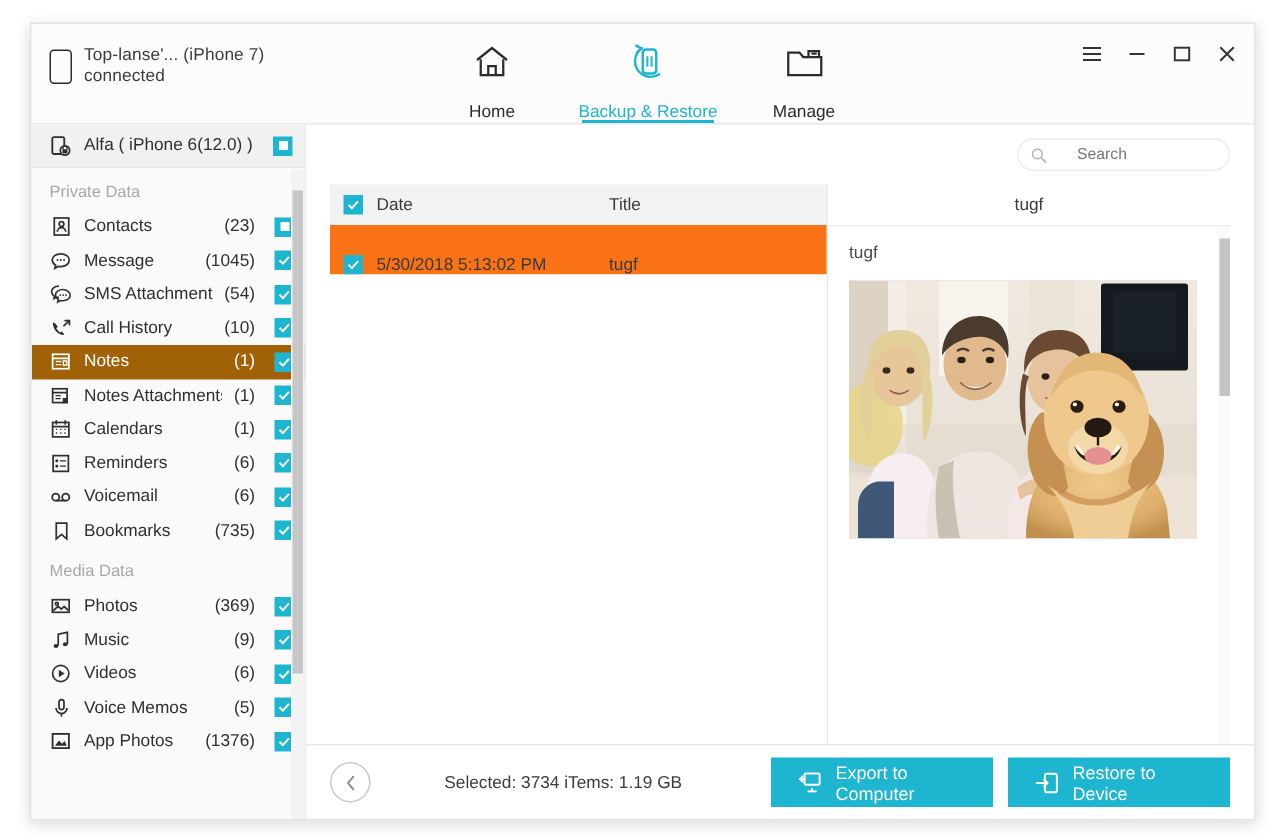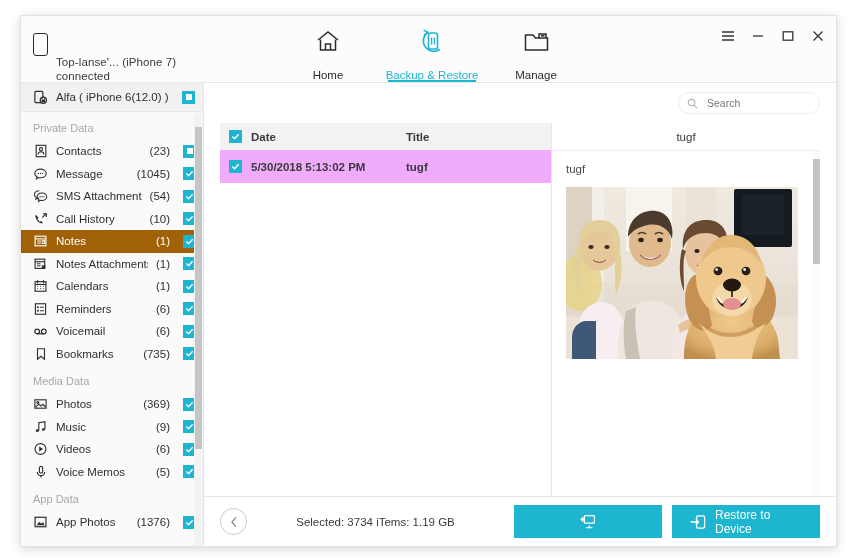--- a/index.html
+++ b/index.html
@@ -53,21 +53,20 @@
     border: 1.6px solid #2a2a2a;
     border-radius: 3px;
     margin-top: 3px;
     flex: 0 0 auto;
   }
   .device-text {
     font-size: 11.5px;
     color: #3b3b3b;
     line-height: 14px;
     letter-spacing: 0.1px;
-    margin-top: 25px;
   }
 
   .navtabs {
     position: absolute;
     left: 255px;
     top: 0;
     height: 66px;
     display: flex;
     align-items: flex-start;
   }
@@ -258,21 +257,21 @@
     background: #ffffff;
   }
   .searchbox {
     width: 124px;
     height: 20px;
     border: 1px solid #ededed;
     border-radius: 11px;
     display: flex;
     align-items: center;
     padding: 0 8px;
-    gap: 7px;
+    gap: 18px;
     background: #ffffff;
     cursor: text;
     justify-content: center;
   }
   .searchbox input {
     border: none;
     outline: none;
     font-size: 10.5px;
     color: #9a9a9a;
     width: 100%;
@@ -288,41 +287,40 @@
     box-sizing: border-box;
   }
 
   
   .listpane {
     flex: 1 1 auto;
     min-width: 0;
     display: flex;
     flex-direction: column;
     border-right: 1px solid #e6e6e6;
-    font-weight: bold;
   }
   .lp-head {
     height: 27px;
     flex: 0 0 27px;
     background: #f2f2f2;
     display: flex;
     align-items: center;
     padding-left: 9px;
     box-sizing: border-box;
   }
   .lp-row {
     height: 33px;
     flex: 0 0 33px;
     display: flex;
     align-items: center;
     padding-left: 9px;
     box-sizing: border-box;
     cursor: pointer;
   }
-  .lp-row.selected { background: #f0abfc; }
+  .lp-row.selected { background: #f97316; align-items: flex-end; }
   .col-check { width: 22px; flex: 0 0 22px; display:flex; align-items:center; }
   .col-date  { width: 155px; flex: 0 0 155px; font-size: 11.5px; color: #3a3a3a; }
   .col-title { flex: 1 1 auto; font-size: 11.5px; color: #3a3a3a; }
   .lp-head .col-date, .lp-head .col-title { color: #3a3a3a; }
   .lp-fill { flex: 1 1 auto; background: #ffffff; }
 
   
   .previewpane {
     width: 268px;
     flex: 0 0 268px;
@@ -761,21 +759,20 @@
             </span>
             <span class="sname">Voice Memos</span>
             <span class="scount">(5)</span>
             <span class="cb checked">
               <svg width="9" height="9" viewBox="0 0 10 10" fill="none" stroke="#fff" stroke-width="1.5">
                   <path d="M1.5 5 L4 7.5 L8.5 2.5"></path>
                 </svg>
             </span>
           </div>
 
-          <div class="sb-group">App Data</div>
 
           <div class="sb-item">
             <span class="sicon">
               <svg width="15" height="14" viewBox="0 0 16 16" fill="none" stroke="currentColor" stroke-width="1.4">
                 <rect x="1.8" y="2.6" width="12.4" height="10.8"></rect>
                 <path d="M3.6 11.6 L6.6 7.6 L9 10 L11 8 L12.6 11.6 Z" fill="currentColor" stroke="none"></path>
               </svg>
             </span>
             <span class="sname">App Photos</span>
             <span class="scount">(1376)</span>
@@ -953,20 +950,21 @@
           <div class="actionbtn" id="export-to-computer-button">
             <span>
               <svg width="16" height="16" viewBox="0 0 16 16" fill="none" stroke="#ffffff" stroke-width="1.3">
                 <rect x="4.4" y="1.6" width="10" height="7.6" rx="0.8"></rect>
                 <path d="M9.4 11.4 V13.2"></path>
                 <path d="M6.4 13.6 H12.4"></path>
                 <path d="M4.4 5.4 H1.2" stroke-linecap="round"></path>
                 <path d="M3.2 3.6 L1.2 5.4 L3.2 7.2" stroke-linecap="round" stroke-linejoin="round"></path>
               </svg>
             </span>
+            <span>Export to Computer</span>
           </div>
 
           <div class="actionbtn" id="restore-to-device-button">
             <span>
               <svg width="16" height="16" viewBox="0 0 16 16" fill="none" stroke="#ffffff" stroke-width="1.3">
                 <rect x="6.6" y="1.8" width="8" height="12.4" rx="1.4"></rect>
                 <path d="M1.2 8 H8.2" stroke-linecap="round"></path>
                 <path d="M6.2 5.8 L8.4 8 L6.2 10.2" stroke-linecap="round" stroke-linejoin="round"></path>
               </svg>
             </span>

